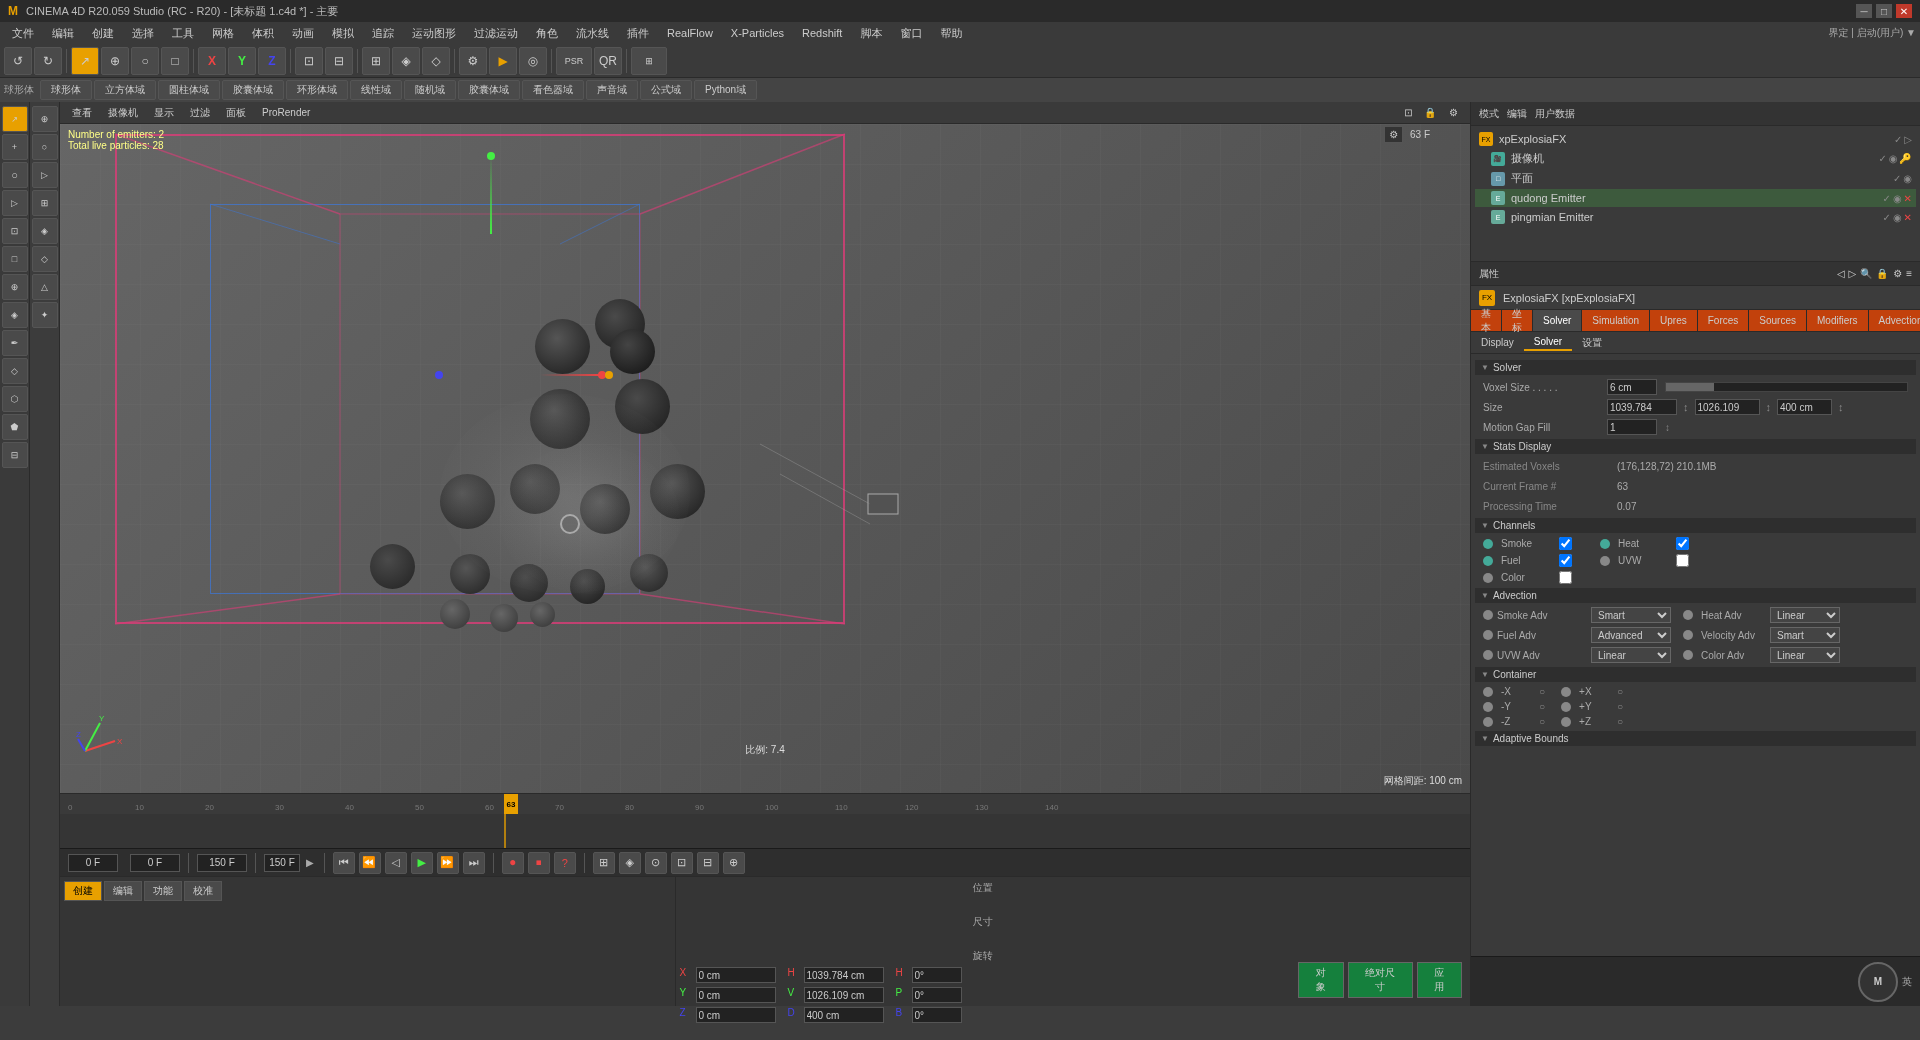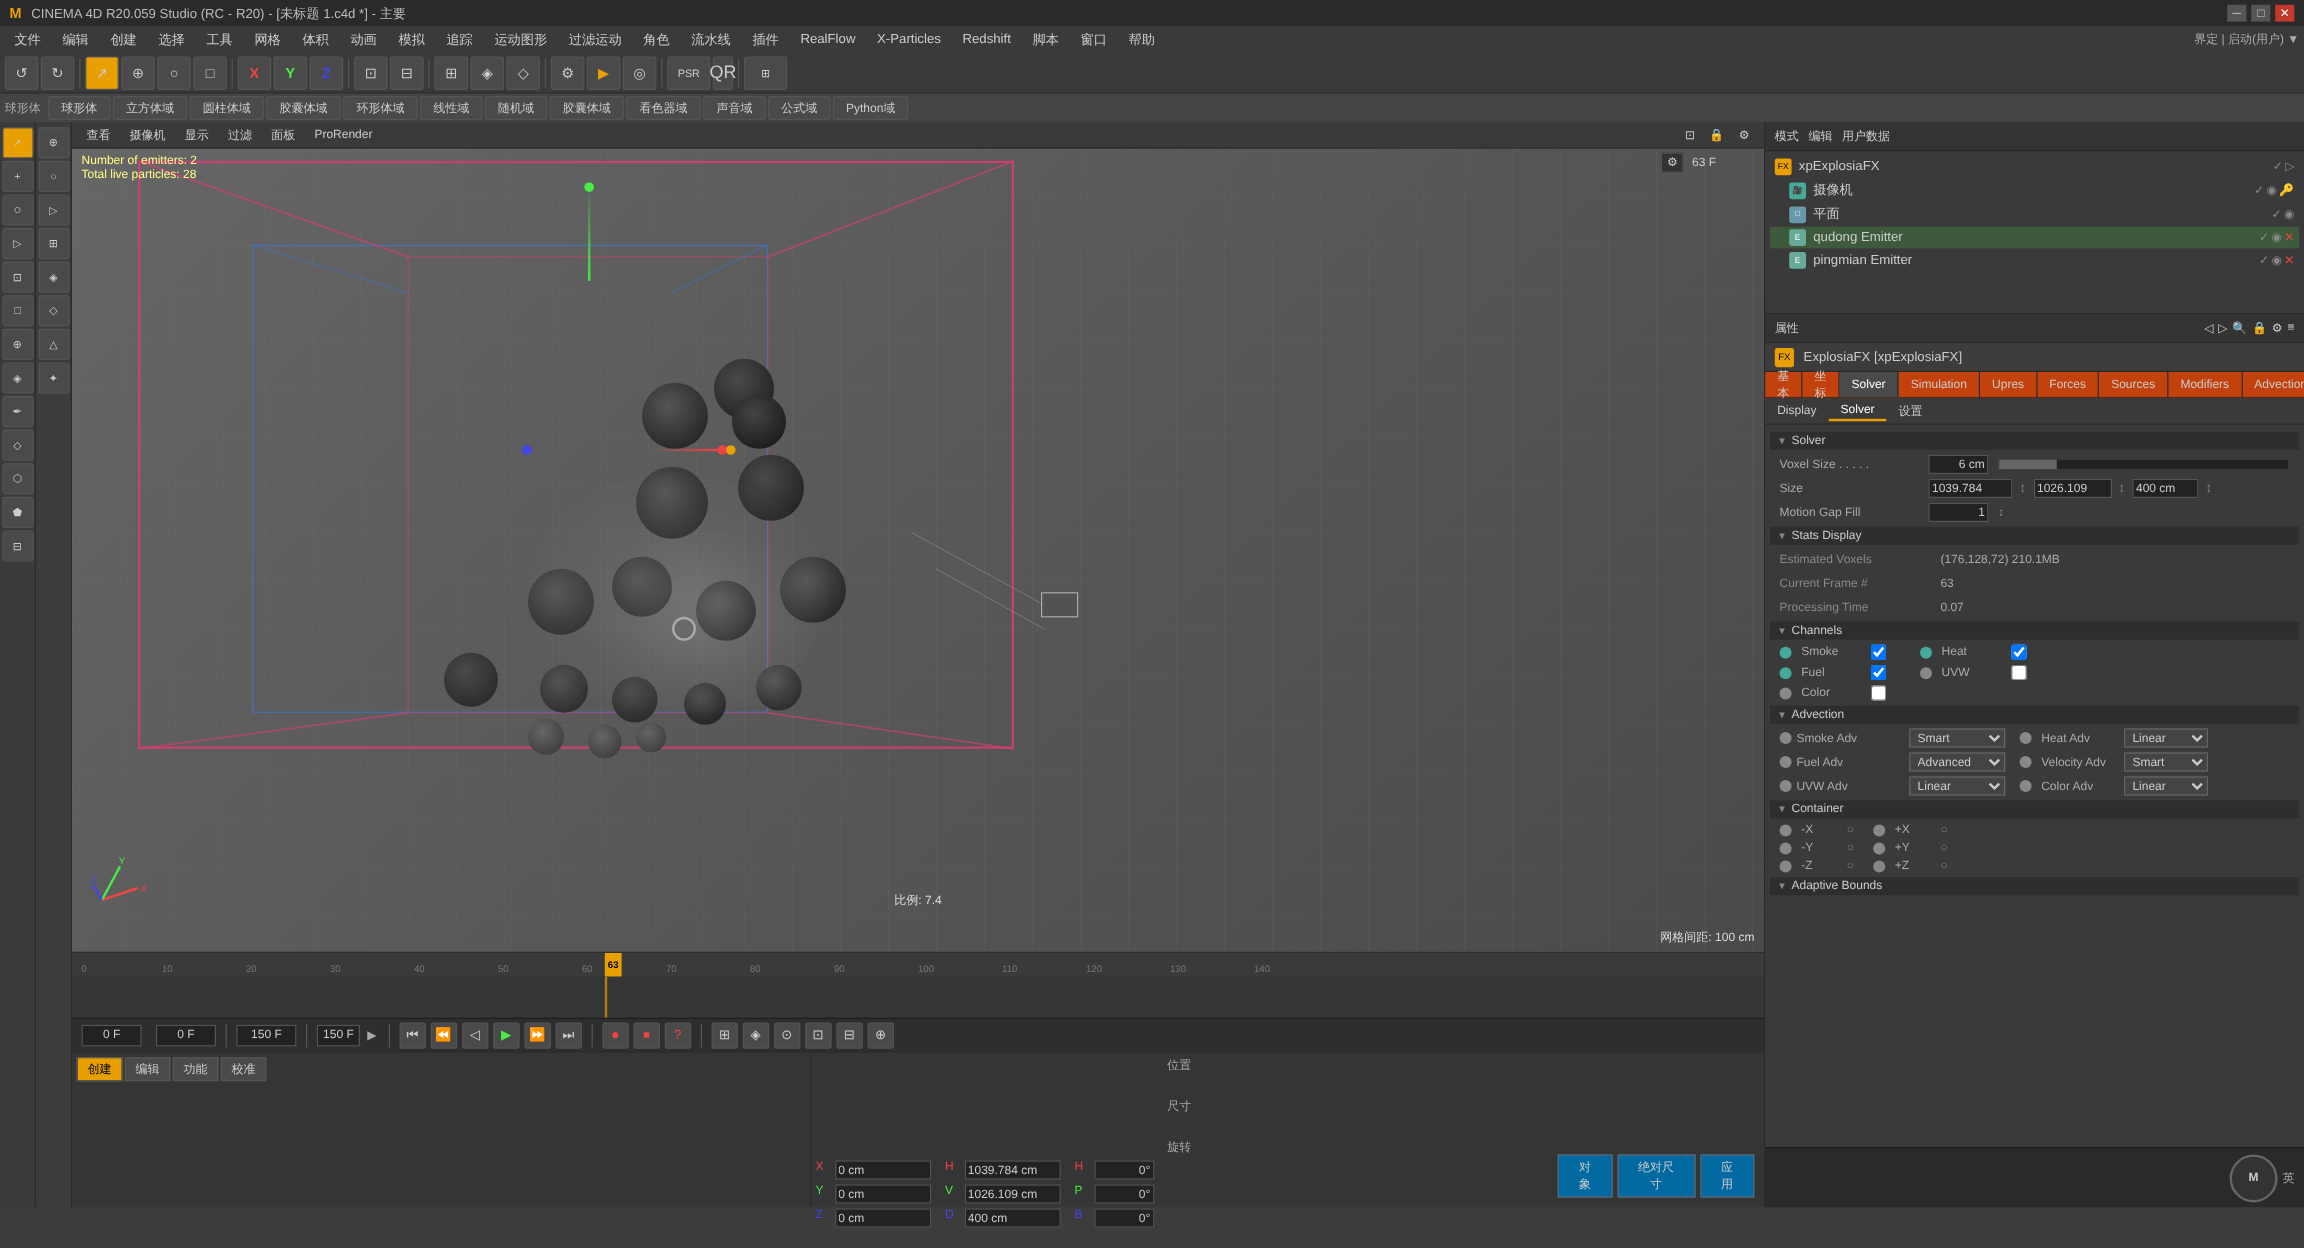--- a/index.html
+++ b/index.html
@@ -66,21 +66,21 @@
     .transport-input { width: 50px; height: 18px; background: #222; border: 1px solid #555; color: #ccc; font-size: 10px; text-align: center; }
     .transport-sep { width: 1px; height: 20px; background: #555; margin: 0 4px; }
 
     
     #bottom-panel { display: flex; height: 130px; background: #353535; border-top: 1px solid #2a2a2a; }
     #bottom-left { flex: 1; display: flex; flex-direction: column; padding: 4px; }
     #bottom-tabs { display: flex; gap: 2px; margin-bottom: 4px; }
     .btm-tab { padding: 2px 8px; font-size: 10px; color: #ccc; cursor: pointer; background: #4a4a4a; border: 1px solid #555; }
     .btm-tab.active { background: #e8a000; color: #000; }
     #bottom-right { width: 240px; display: flex; flex-direction: column; padding: 4px; gap: 4px; }
-    .apply-btn { padding: 3px 12px; background: #0369a1; border: 1px solid #666; color: #ccc; font-size: 10px; cursor: pointer; }
+    .apply-btn { padding: 3px 12px; background: #15803d; border: 1px solid #666; color: #ccc; font-size: 10px; cursor: pointer; }
 
     
     #right-panel { width: 450px; background: #3a3a3a; border-left: 1px solid #2a2a2a; display: flex; flex-direction: column; }
     
     
     #scene-panel { height: 160px; background: #3a3a3a; border-bottom: 1px solid #2a2a2a; }
     #scene-header { height: 24px; background: #333; display: flex; align-items: center; padding: 0 8px; gap: 8px; border-bottom: 1px solid #2a2a2a; }
     .scene-header-btn { font-size: 10px; color: #ccc; cursor: pointer; }
     #scene-objects { padding: 4px; display: flex; flex-direction: column; gap: 1px; }
     .scene-obj { display: flex; align-items: center; gap: 6px; padding: 2px 4px; font-size: 11px; color: #ccc; cursor: pointer; }
@@ -103,21 +103,21 @@
     #attr-content { flex: 1; overflow-y: auto; padding: 4px; }
     #attr-content::-webkit-scrollbar { width: 8px; }
     #attr-content::-webkit-scrollbar-track { background: #2a2a2a; }
     #attr-content::-webkit-scrollbar-thumb { background: #555; }
     
     .section-header { background: #2e2e2e; padding: 2px 6px; font-size: 10px; color: #ccc; margin: 2px 0; cursor: pointer; display: flex; align-items: center; gap: 4px; }
     .section-header::before { content: '▼'; font-size: 8px; color: #888; }
     .attr-row { display: flex; align-items: center; padding: 2px 8px; gap: 4px; min-height: 20px; }
     .attr-label { color: #aaa; font-size: 10px; flex: 0 0 120px; }
     .attr-input { height: 16px; background: #222; border: 1px solid #555; color: #ccc; font-size: 10px; padding: 0 2px; }
-    .attr-input-sm { width: 50px; text-align: right; }
+    .attr-input-sm { width: 50px; }
     .attr-input-md { width: 80px; }
     .attr-dropdown { height: 16px; background: #444; border: 1px solid #666; color: #ccc; font-size: 10px; padding: 0 2px; }
     
     
     .channel-row { display: flex; align-items: center; padding: 2px 8px; gap: 8px; }
     
     
     .adv-row { display: flex; align-items: center; padding: 2px 8px; gap: 4px; min-height: 20px; }
     .adv-label { font-size: 10px; color: #aaa; flex: 0 0 90px; }
     
@@ -185,21 +185,21 @@
   <div class="tb-sep"></div>
   <div class="tb-btn">⊞</div>
   <div class="tb-btn">◈</div>
   <div class="tb-btn">◇</div>
   <div class="tb-sep"></div>
   <div class="tb-btn">⚙</div>
   <div class="tb-btn" style="color:#e8a000;">▶</div>
   <div class="tb-btn">◎</div>
   <div class="tb-sep"></div>
   <div class="tb-btn" style="font-size:9px; width:36px;">PSR</div>
-  <div class="tb-btn" style="font-size:15px; width:17px;">QR</div>
+  <div class="tb-btn" style="font-size:12px; width:28px;">QR</div>
   <div class="tb-sep"></div>
   <div class="tb-btn" style="font-size:9px; width:36px;">⊞</div>
 </div>
 
 <div id="modebar">
   <span style="font-size:10px; color:#aaa; margin-right:4px;">球形体</span>
   <div class="mode-btn">球形体</div>
   <div class="mode-btn">立方体域</div>
   <div class="mode-btn">圆柱体域</div>
   <div class="mode-btn">胶囊体域</div>

